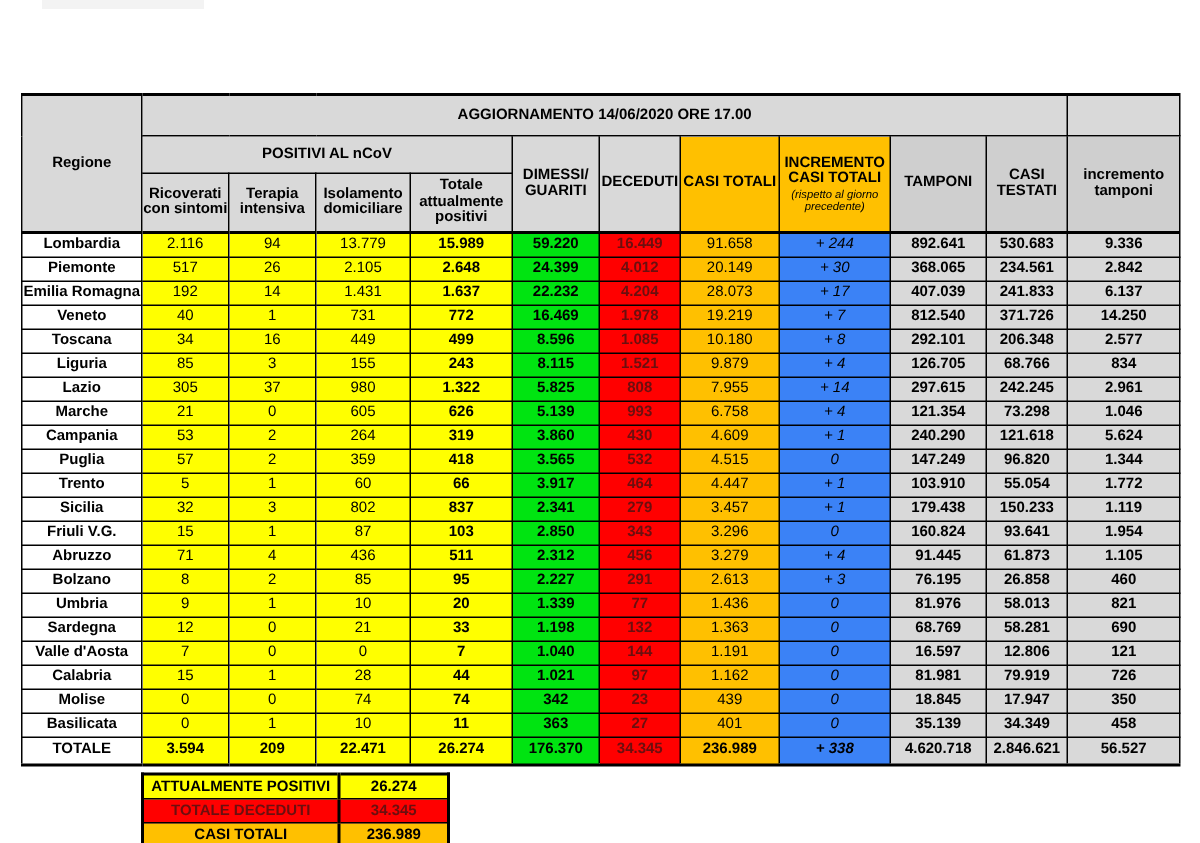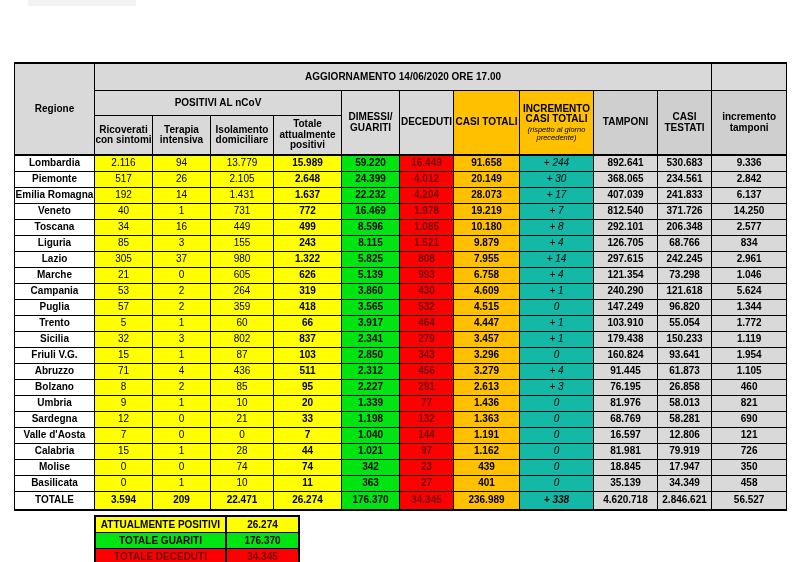--- a/index.html
+++ b/index.html
@@ -29,22 +29,22 @@
 
   
   tr.data td{height:15px;}
   tr.trow td{height:17px;font-weight:bold;}
   .c-region{background:#ffffff;font-weight:bold;font-size:10px;white-space:nowrap;
             border-left:2px solid #000;border-right:2px solid #000;}
   .c-yellow{background:#ffff00;}
   .c-yellowb{background:#ffff00;font-weight:bold;border-right:2px solid #000;}
   .c-green{background:#00e411;font-weight:bold;border-right:2px solid #000;border-left:2px solid #000;}
   .c-red{background:#ff0000;color:#6b0f0f;font-weight:bold;border-right:2px solid #000;}
-  .c-orange{background:#ffc000;font-weight:bold;border-right:2px solid #000;}
-  .c-inc{background:#14b8a6;font-style:italic;border-right:2px solid #000;}
+  .c-orange{background:#ffc000;font-weight:normal;border-right:2px solid #000;}
+  .c-inc{background:#3b82f6;font-style:italic;border-right:2px solid #000;}
   .c-gray{background:#d9d9d9;font-weight:bold;}
   tr.trow td.c-region{border-bottom:2px solid #000;}
   tr.trow td{border-bottom:2px solid #000;}
   table.main tr:first-child td{border-top:2px solid #000;}
   .col-last{border-right:2px solid #000;}
 
   
   table.summary{position:absolute;left:94px;top:489px;border-collapse:collapse;table-layout:fixed;margin-top:26px;}
   table.summary td{border:1px solid #000;height:15px;text-align:center;vertical-align:middle;
                    font-size:10px;font-weight:bold;padding:0;line-height:1;}
@@ -417,24 +417,20 @@
     <colgroup>
         <col style="width:131px">
         <col style="width:73px">
       </colgroup>
     <tbody id="summary-body">
         <tr>
           <td style="background: rgb(255, 255, 0); color: rgb(0, 0, 0);">ATTUALMENTE POSITIVI</td>
           <td class="sv" style="background: rgb(255, 255, 0); color: rgb(0, 0, 0);">26.274</td>
         </tr>
         <tr>
-          <td style="background: rgb(0, 228, 17); color: rgb(0, 0, 0);">TOTALE GUARITI</td>
-          <td class="sv" style="background: rgb(0, 228, 17); color: rgb(0, 0, 0);">176.370</td>
-        </tr>
-        <tr>
           <td style="background: rgb(255, 0, 0); color: rgb(107, 15, 15);">TOTALE DECEDUTI</td>
           <td class="sv" style="background: rgb(255, 0, 0); color: rgb(107, 15, 15);">34.345</td>
         </tr>
         <tr>
           <td style="background: rgb(255, 192, 0); color: rgb(0, 0, 0);">CASI TOTALI</td>
           <td class="sv" style="background: rgb(255, 192, 0); color: rgb(0, 0, 0);">236.989</td>
         </tr>
       </tbody>
   </table>
 

